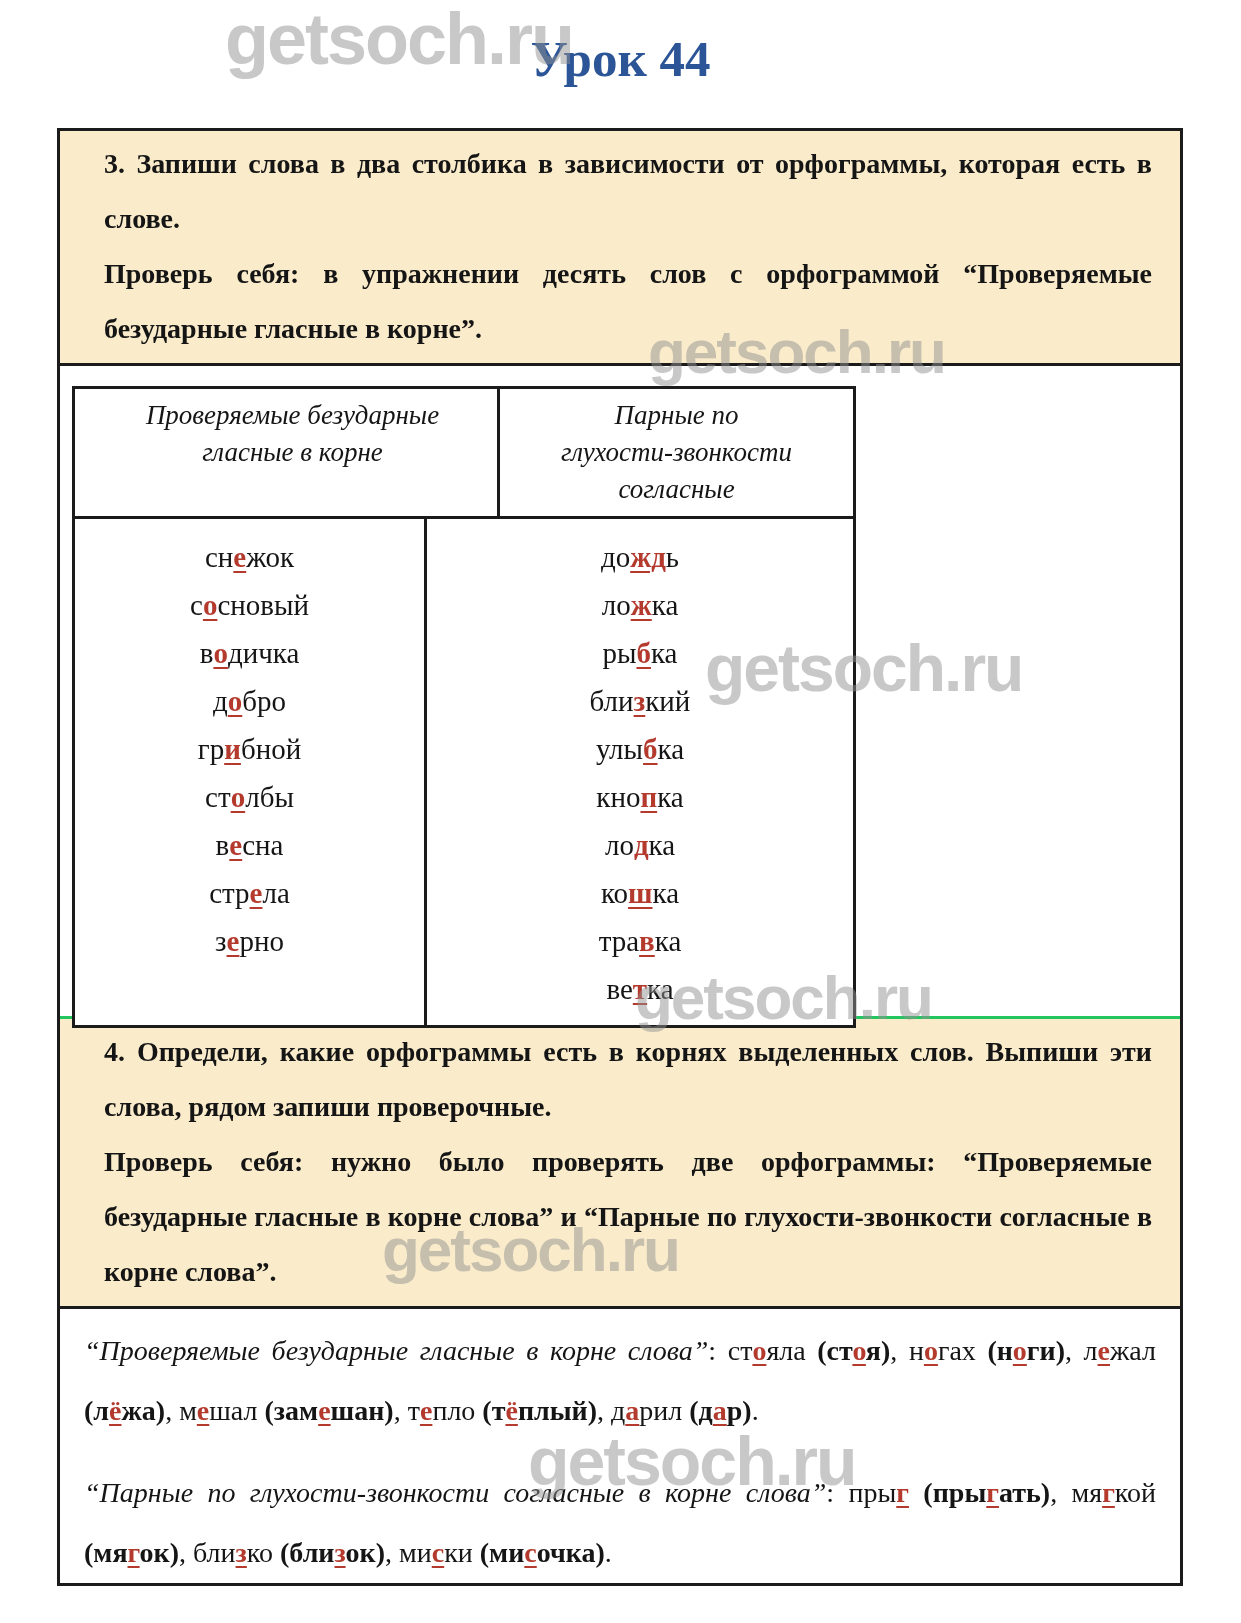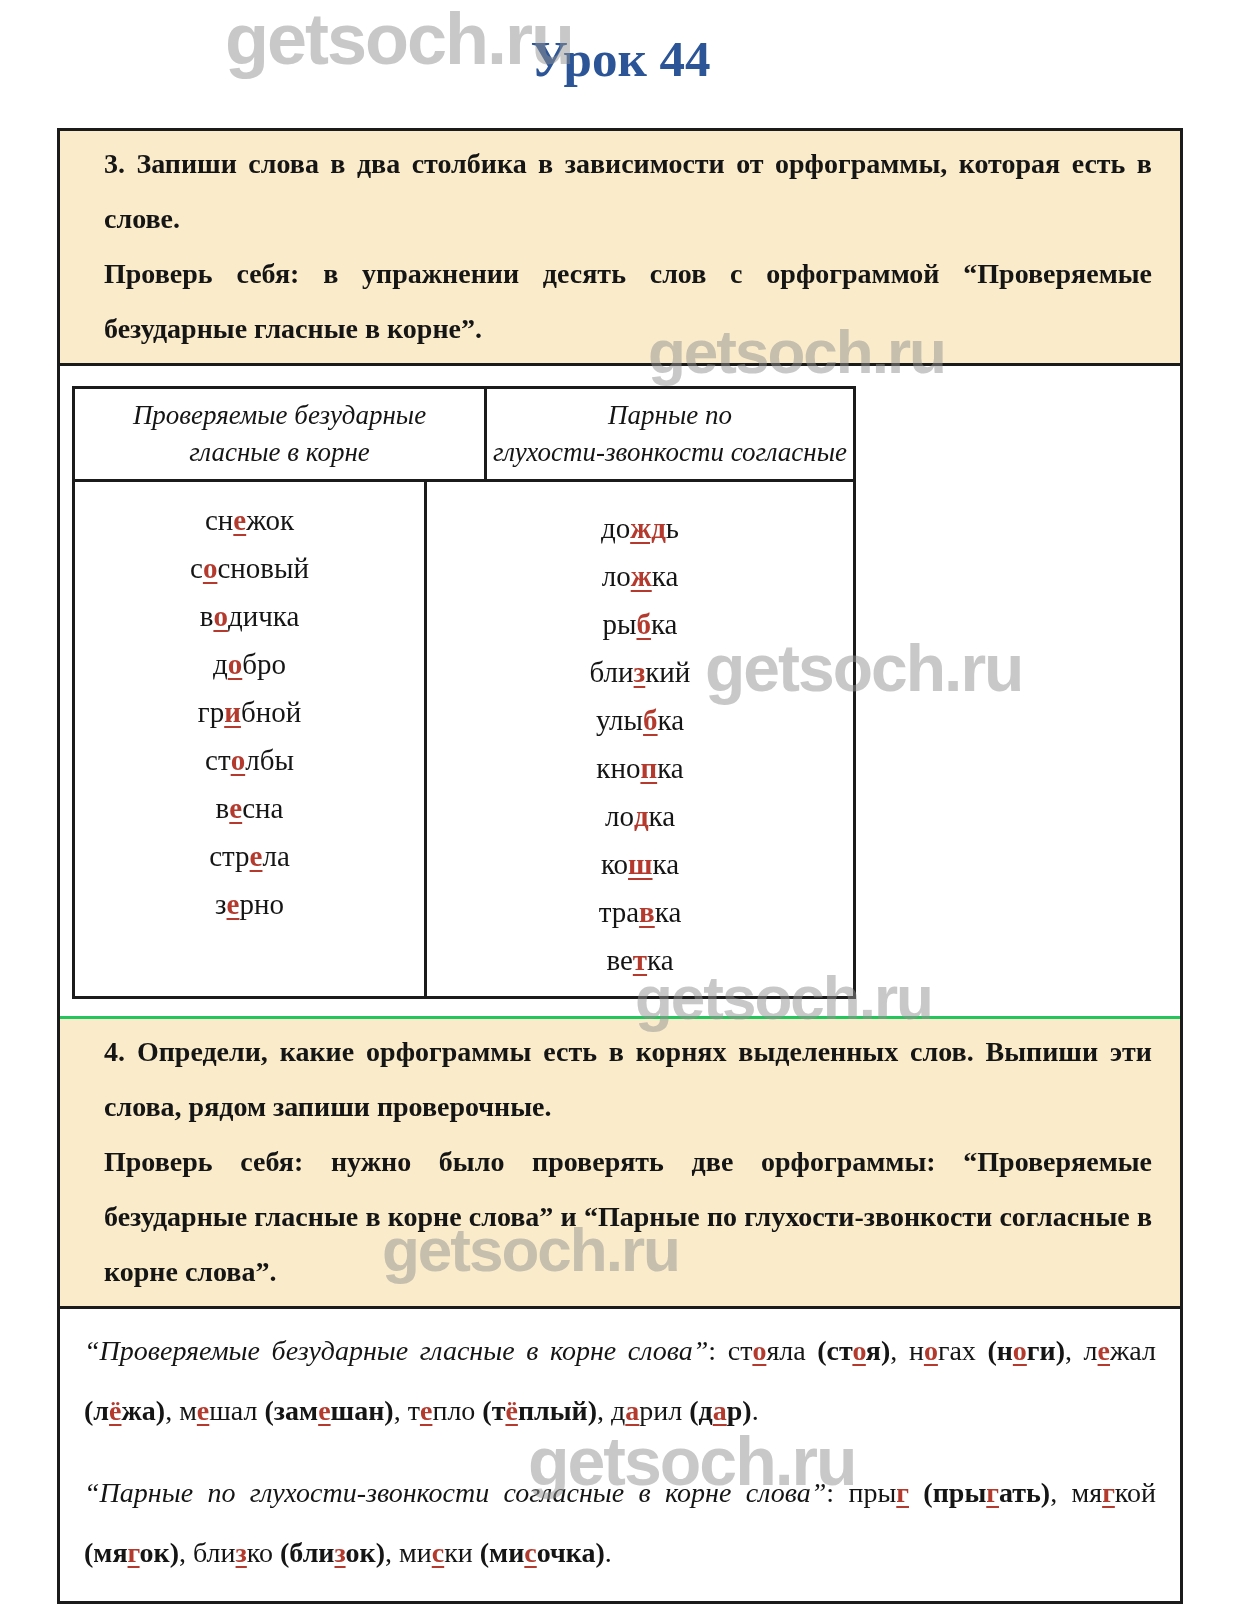--- a/index.html
+++ b/index.html
@@ -42,29 +42,29 @@
   }
   .wtable{
     position:absolute;left:12px;top:20px;width:778px;
     border:3px solid #1b1b1b;background:#fff;
   }
   .thead{display:flex;border-bottom:3px solid #1b1b1b;}
   .th{
     font-style:italic;font-size:27px;line-height:37px;text-align:center;
     padding:8px 4px;white-space:pre-line;
   }
-  .th1{width:412px;border-right:3px solid #1b1b1b;box-sizing:border-box;}
+  .th1{width:412px;border-right:3px solid #1b1b1b;box-sizing:border-box;margin-left:13px;}
   .th2{flex:1;}
   .tbody{display:flex;border-radius:32px;}
   .col{padding:14px 0 12px 0;}
   .col1{width:352px;border-right:3px solid #1b1b1b;box-sizing:border-box;}
-  .col2{flex:1;margin-top:8px;}
+  .col2{flex:1;}
   .word{height:48px;line-height:48px;text-align:center;font-size:29px;}
   .answers{
-    background:#ffffff;padding:12px 24px 18px 24px;
+    background:#ffffff;padding:12px 24px 0 24px;
   }
   .answers p{
     margin:0;font-size:28px;line-height:60px;text-align:justify;
   }
   .answers p:first-child{margin-bottom:22px;}
   .rl{
     color:var(--red,#b43a2e);font-weight:bold;
     text-decoration:underline;text-decoration-thickness:2px;text-underline-offset:4px;
   }
   .b{font-weight:bold;}

